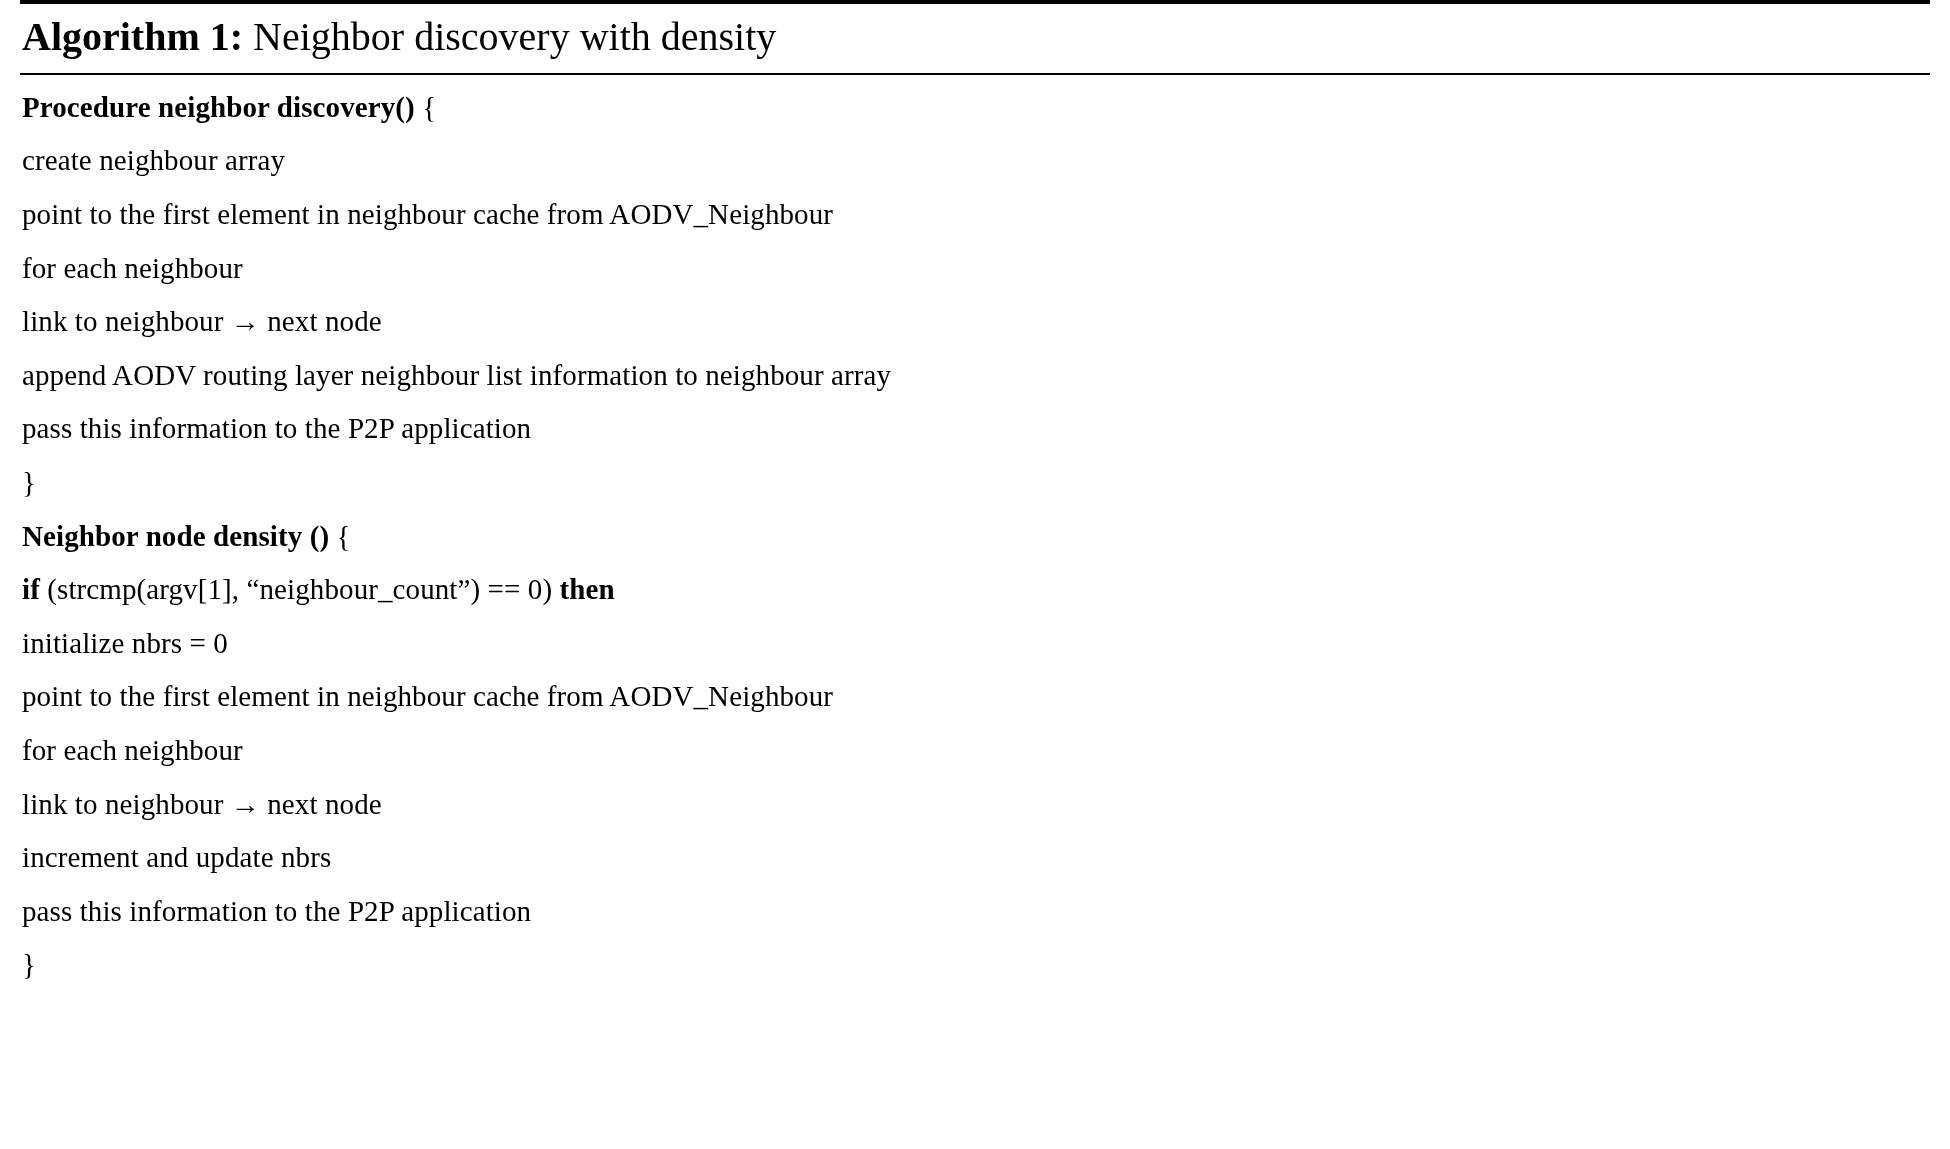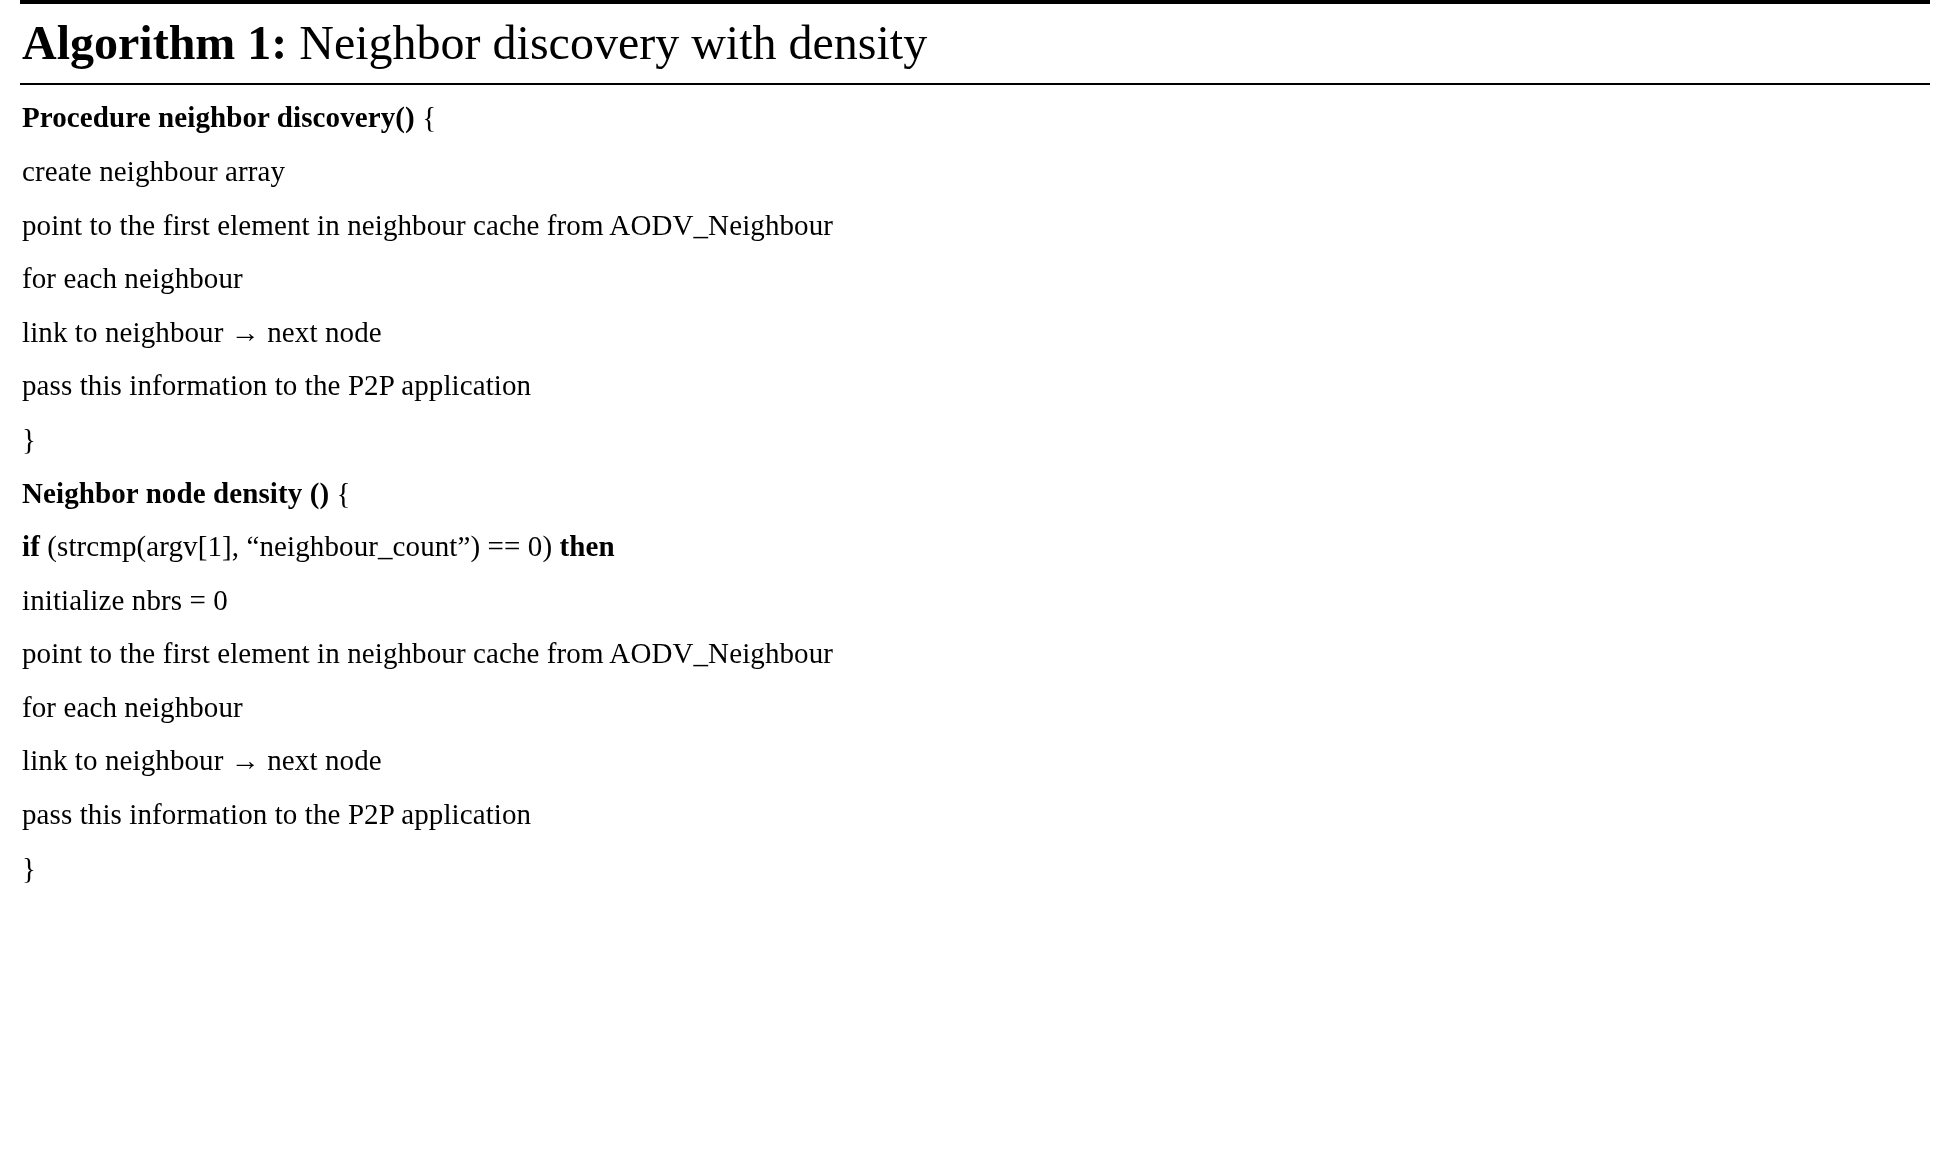--- a/index.html
+++ b/index.html
@@ -25,21 +25,21 @@
     height: 4px;
     background: #000000;
     width: 100%;
   }
   .rule-mid {
     height: 2px;
     background: #000000;
     width: 100%;
   }
   .caption {
-    font-size: 48px;
+    font-size: 40px;
     line-height: 1.32;
     padding: 7px 2px 9px 2px;
     white-space: nowrap;
   }
   .caption .cap-label {
     font-weight: bold;
   }
   .caption .cap-text {
     font-weight: normal;
   }
@@ -67,25 +67,27 @@
   </div>
 
   <div class="rule-mid"></div>
 
   <div class="body-block" id="algorithm-body">
       <div class="line"><span class="b">Procedure neighbor discovery()</span><span> {</span></div>
       <div class="line"><span>create neighbour array</span></div>
       <div class="line"><span>point to the first element in neighbour cache from AODV_Neighbour</span></div>
       <div class="line"><span>for each neighbour</span></div>
       <div class="line"><span>link to neighbour → next node</span></div>
+      <div class="line"><span>append AODV routing layer neighbour list information to neighbour array</span></div>
       <div class="line"><span>pass this information to the P2P application</span></div>
       <div class="line"><span>}</span></div>
       <div class="line"><span class="b">Neighbor node density ()</span><span> {</span></div>
       <div class="line"><span class="b">if</span><span> (strcmp(argv[1], “neighbour_count”) == 0) </span><span class="b">then</span></div>
       <div class="line"><span>initialize nbrs = 0</span></div>
       <div class="line"><span>point to the first element in neighbour cache from AODV_Neighbour</span></div>
       <div class="line"><span>for each neighbour</span></div>
       <div class="line"><span>link to neighbour → next node</span></div>
+      <div class="line"><span>increment and update nbrs</span></div>
       <div class="line"><span>pass this information to the P2P application</span></div>
       <div class="line"><span>}</span></div>
     </div>
 
 </div>
 
 </body></html>

